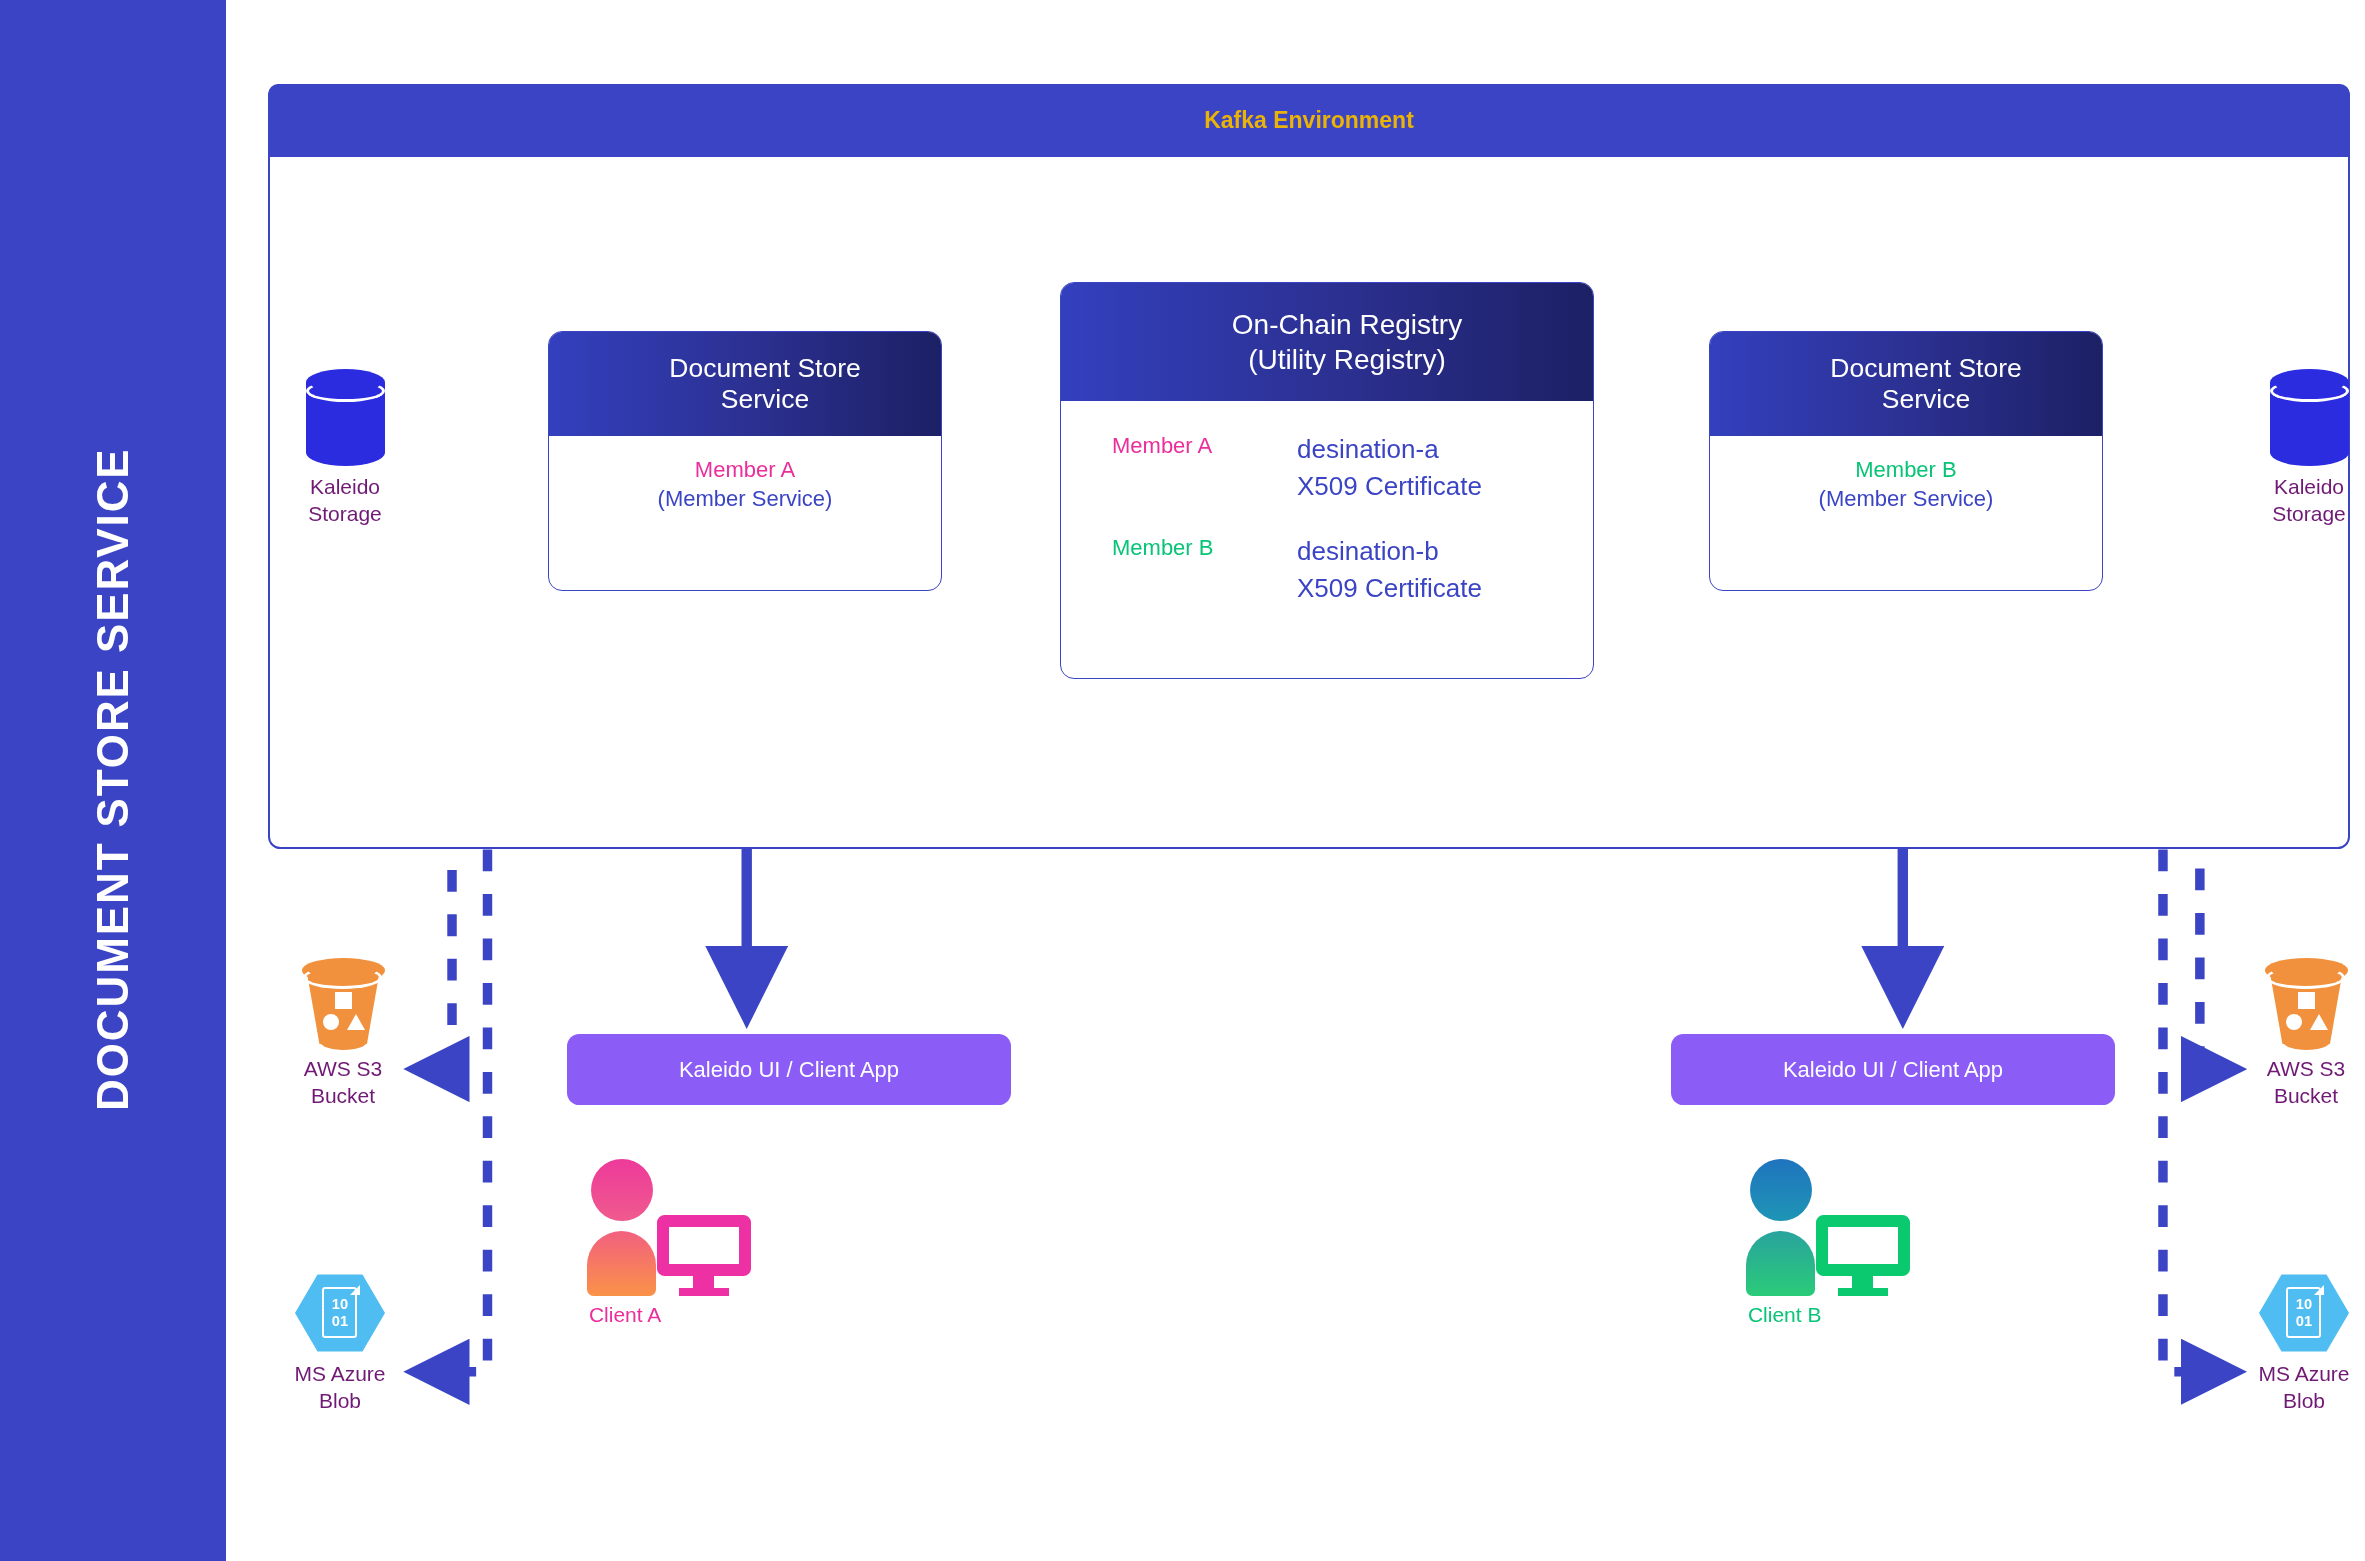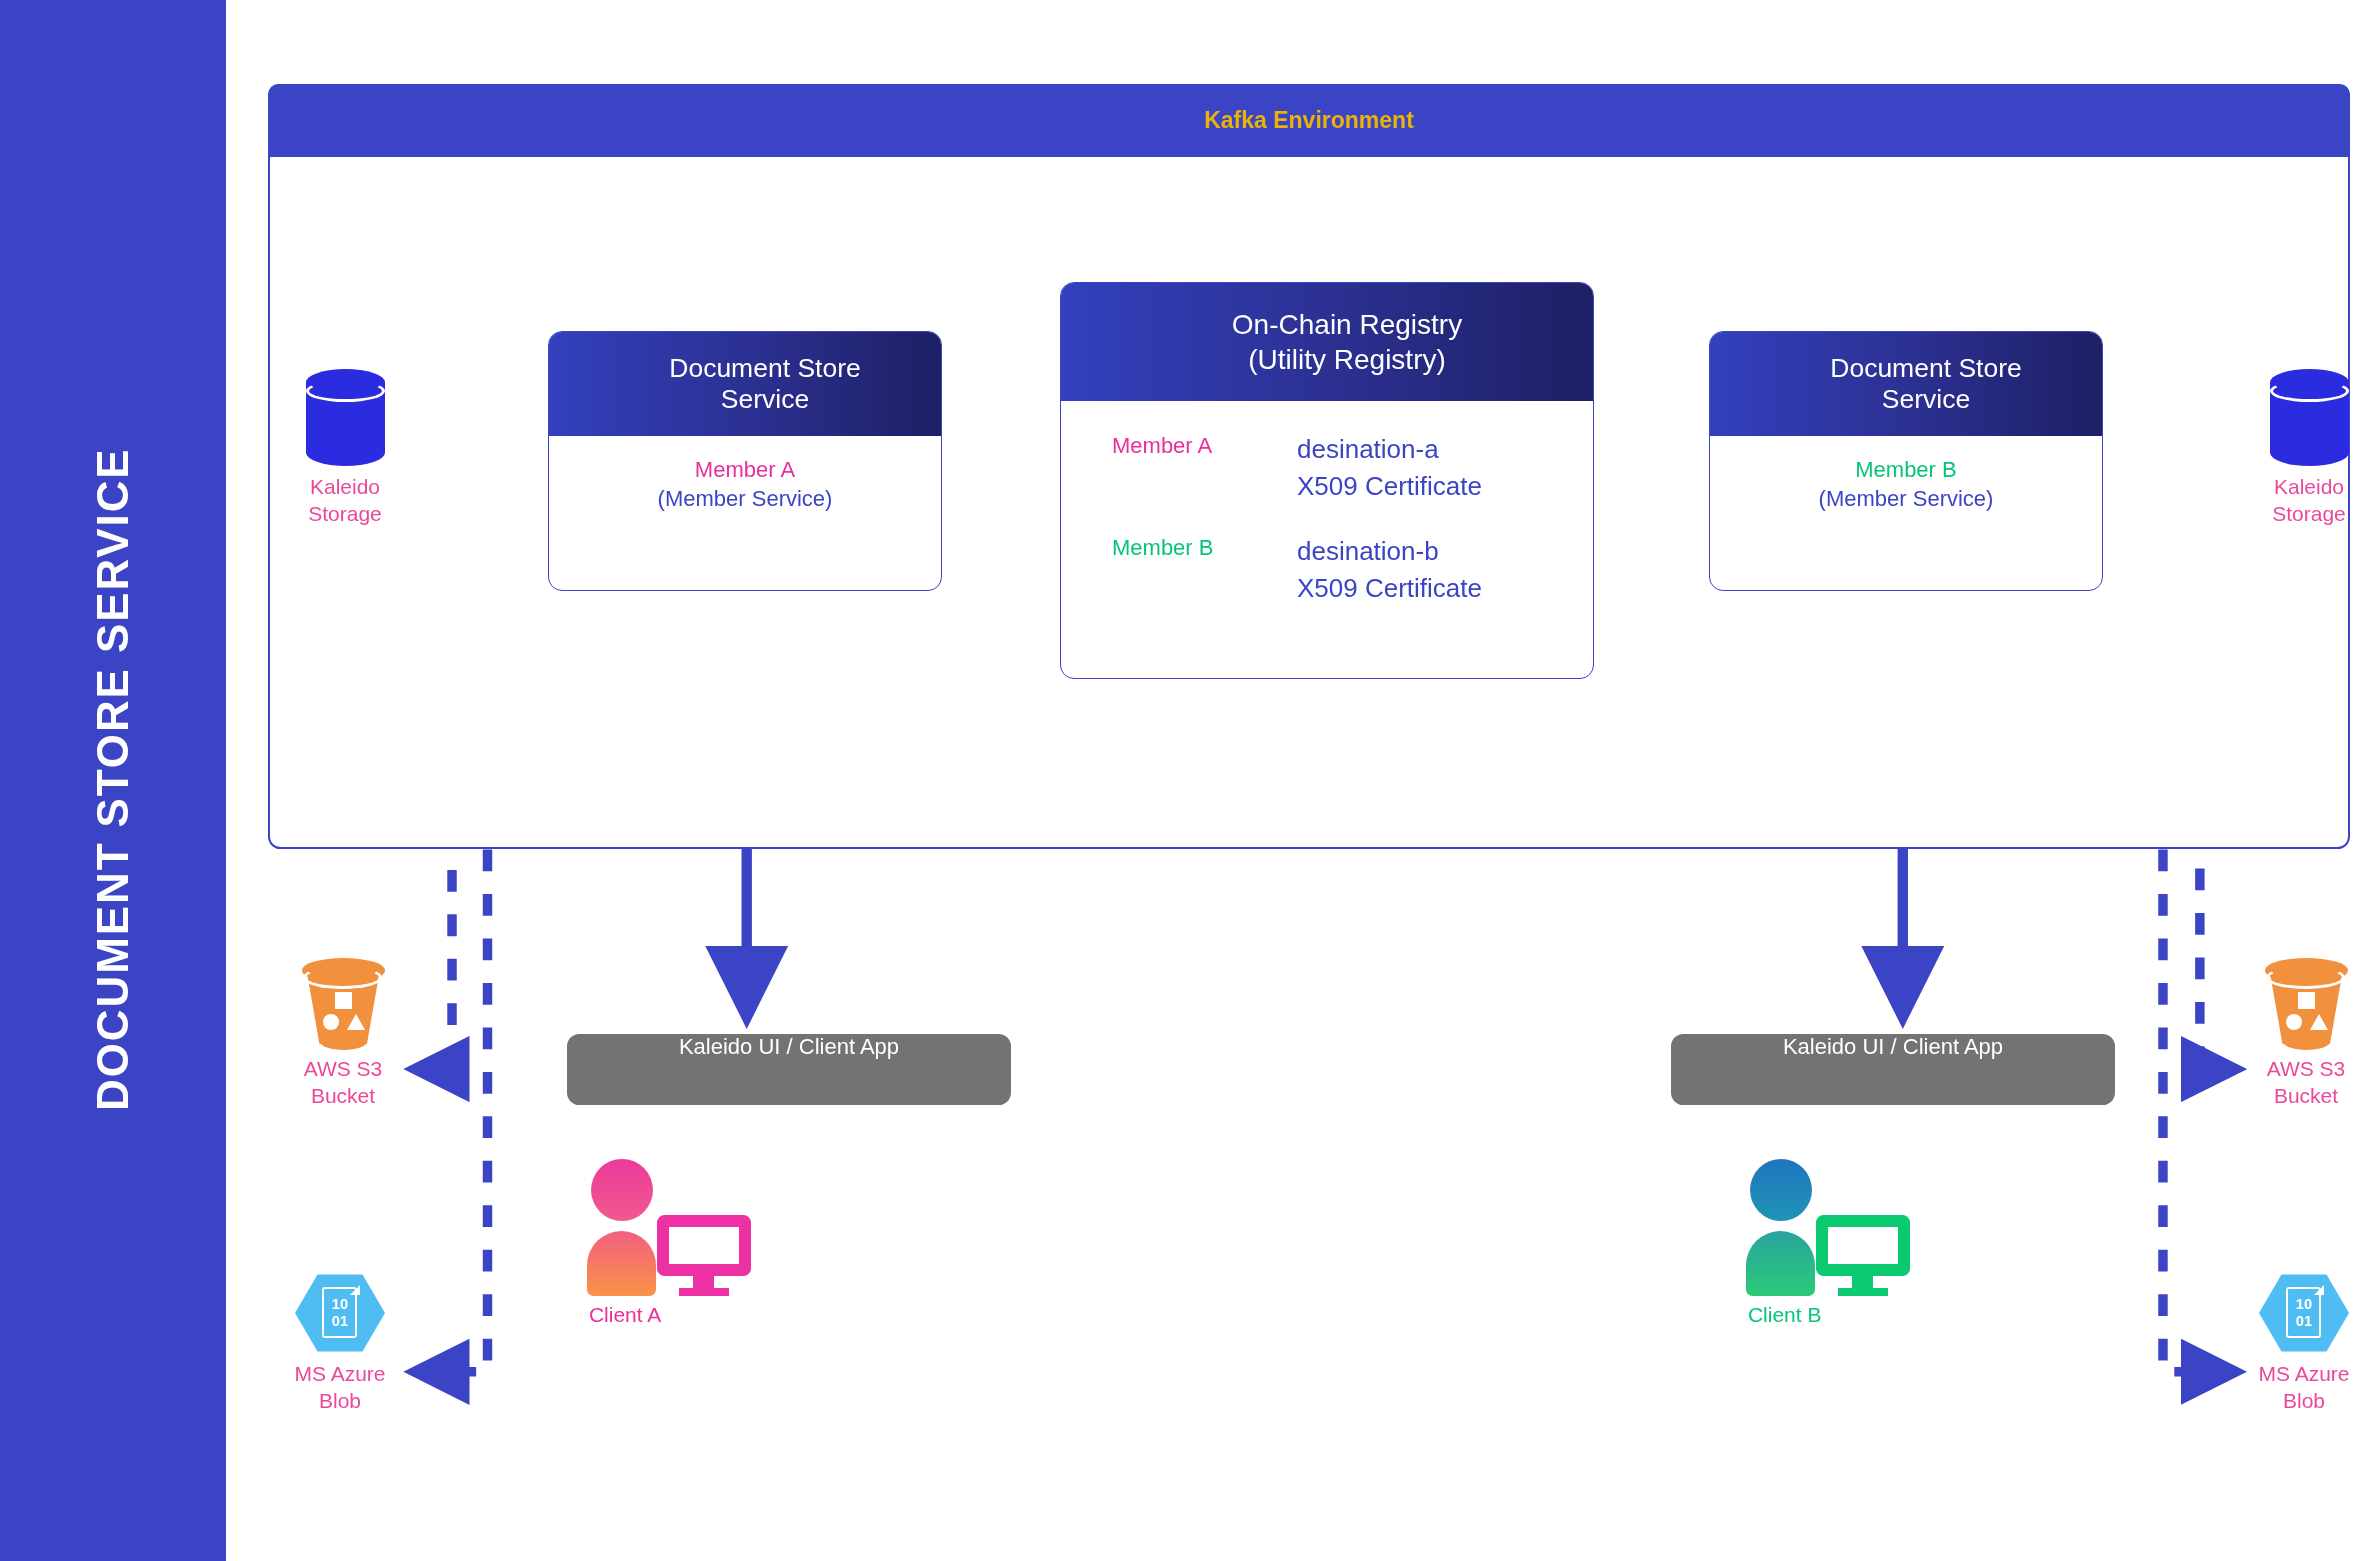--- a/index.html
+++ b/index.html
@@ -46,29 +46,29 @@
   
   #registry{left:1060px;top:282px;width:534px;height:397px;}
   #registry .card-head{height:118px;}
   #registry .card-head .l{font-size:28px;line-height:35px;}
   .reg-rows{padding:30px 0 0 0;}
   .reg-row{display:flex;align-items:flex-start;padding:0 0 0 51px;margin-bottom:28px;}
   .reg-m{width:185px;font-size:22px;line-height:29px;font-weight:500;}
   .reg-d{color:#3B44C4;font-size:26px;line-height:37px;}
 
   
-  .pill{position:absolute;width:444px;height:71px;background:#737373;border-radius:12.3px;
-        display:flex;justify-content:center;}
+  .pill{position:absolute;width:444px;height:71px;background:#8b5cf6;border-radius:12.3px;
+        display:flex;align-items:center;justify-content:center;}
   .pill span{color:#fff;font-size:22px;}
   #pill-a{left:567px;top:1034px;}
   #pill-b{left:1671px;top:1034px;}
 
   
   .icon-grp{position:absolute;display:flex;flex-direction:column;align-items:center;}
-  .icon-grp .cap{color:#ec4899;font-size:21px;line-height:27.4px;text-align:center;
+  .icon-grp .cap{color:#701a75;font-size:21px;line-height:27.4px;text-align:center;
         font-weight:500;margin-top:6.6px;}
 
   
   .cyl{width:79px;height:97px;position:relative;}
   .cyl .top{position:absolute;left:0;top:0;width:79px;height:26.5px;border-radius:50%;background:#2B2BE0;}
   .cyl .bod{position:absolute;left:0;top:13.2px;width:79px;height:70px;background:#2B2BE0;}
   .cyl .bot{position:absolute;left:0;top:70px;width:79px;height:26.5px;border-radius:50%;background:#2B2BE0;}
   .cyl .gap{position:absolute;left:0;top:11.4px;width:79px;height:22px;border-radius:50%;
         border:3.3px solid #fff;box-sizing:border-box;border-top-color:transparent;}
 

